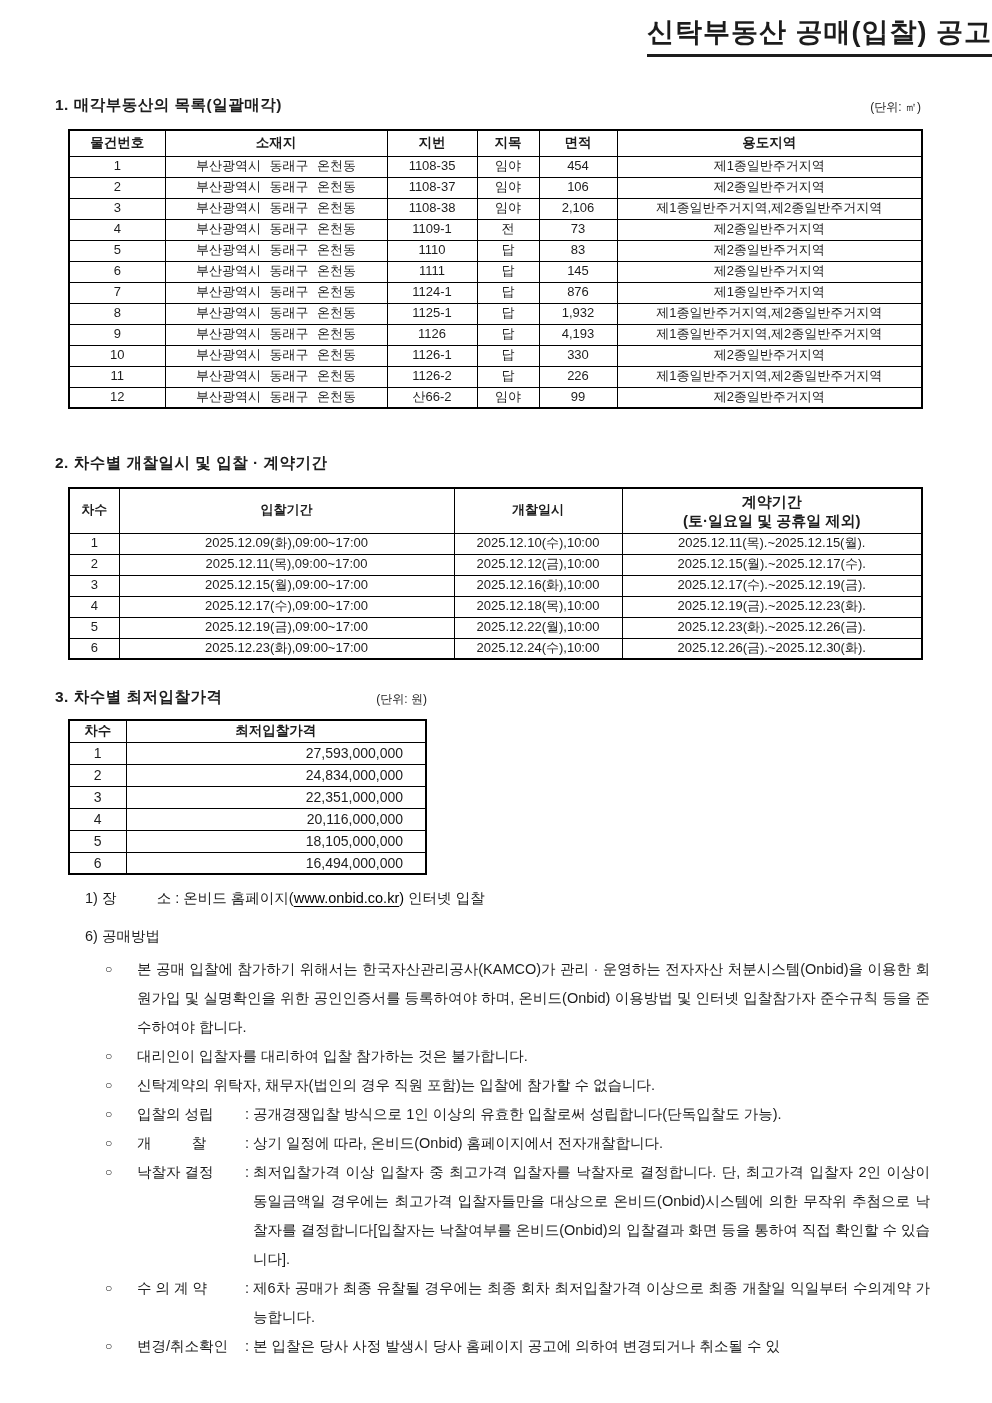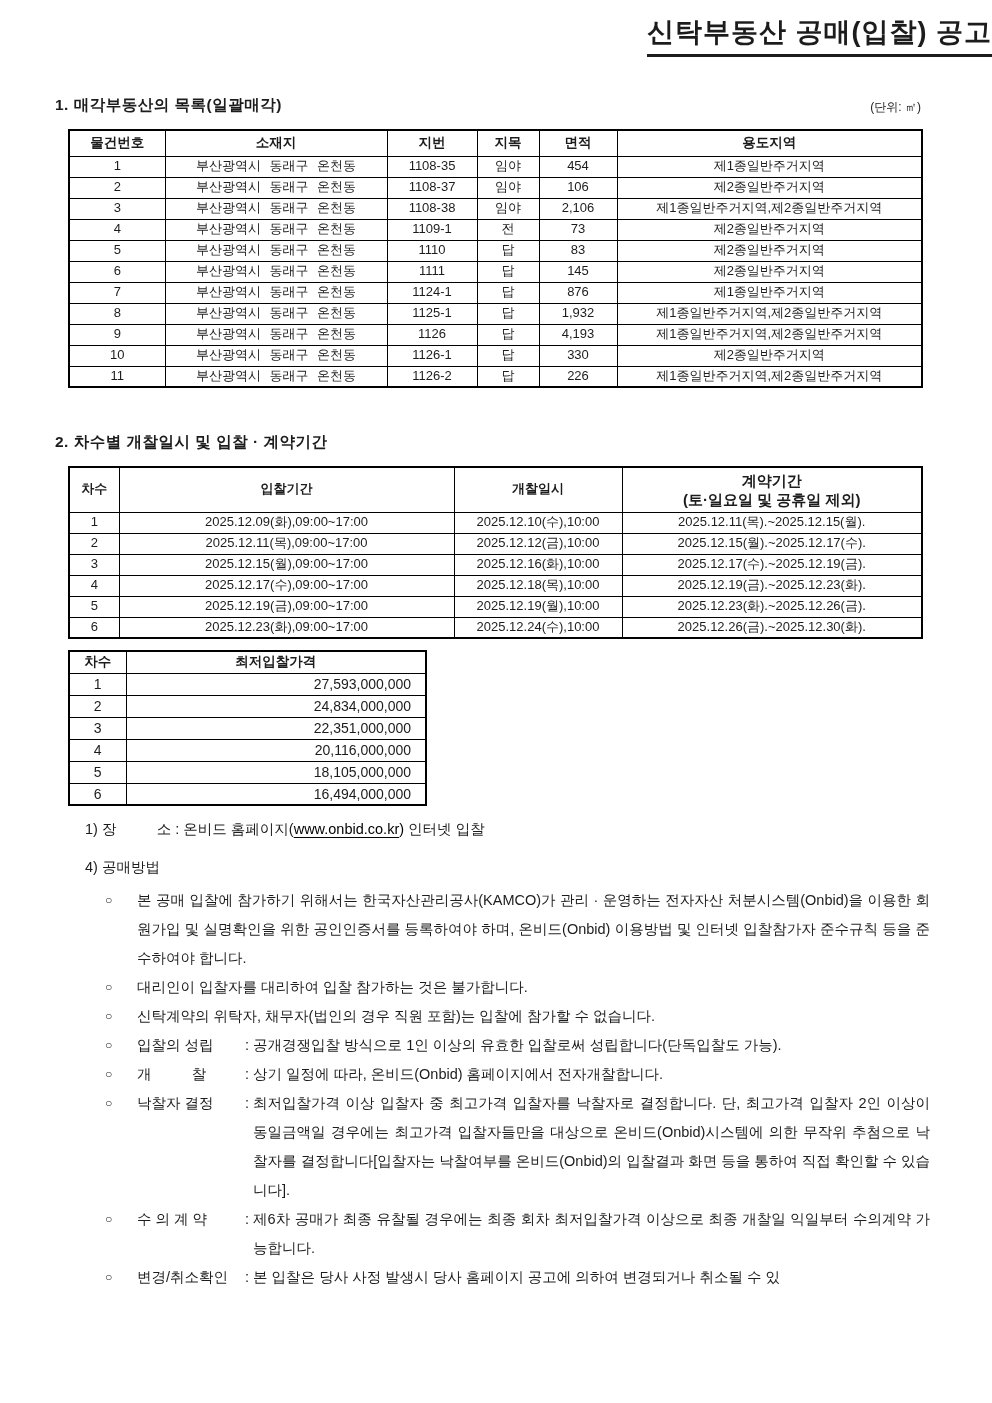--- a/index.html
+++ b/index.html
@@ -40,21 +40,21 @@
   .t1 th { height:26px; font-size:13.5px; }
   .t1 td { height:21px; }
   .t1 td:nth-child(2) { word-spacing:5px; }
   .t2 { margin-top:13px; }
   .t2 th { height:45px; }
   .t2 td { height:21px; }
   .t2 th .hl { line-height:19px; font-size:15px; }
   .t3 { margin-top:11px; }
   .t3 th { height:22px; font-size:13.5px; }
   .t3 td { height:22px; font-size:14px; }
-  .t3 td:nth-child(2) { text-align:right; padding-right:14px; }
+  .t3 td:nth-child(2) { text-align:right; padding-right:22px; }
 
   
   .s4 { margin-left:55px; width:875px; font-size:14.5px; line-height:29px; }
   .s4-head { font-size:15.5px; font-weight:bold; margin-top:38px; letter-spacing:0.5px; }
   .sub-item { margin-left:30px; margin-top:9px; white-space:pre-wrap; }
   .link { color:#000000; }
   .link .u { text-decoration:underline; text-underline-offset:3px; }
   .bullets { margin-top:4px; }
   .blt { display:flex; margin-left:50px; }
   .blt-marker { flex:none; width:24px; font-size:12px; }
@@ -177,20 +177,28 @@
           <td>제2종일반주거지역</td>
         </tr>
         <tr>
           <td>11</td>
           <td>부산광역시 동래구 온천동</td>
           <td>1126-2</td>
           <td>답</td>
           <td>226</td>
           <td>제1종일반주거지역,제2종일반주거지역</td>
         </tr>
+        <tr>
+          <td>12</td>
+          <td>부산광역시 동래구 온천동</td>
+          <td>산66-2</td>
+          <td>임야</td>
+          <td>99</td>
+          <td>제2종일반주거지역</td>
+        </tr>
       </tbody>
   </table>
 
   <div class="sec-row w-full mt-sec2">
     <span class="sec-head">2. 차수별 개찰일시 및 입찰 · 계약기간</span>
   </div>
   <table class="t2" style="width:853px">
     <colgroup>
       <col style="width:50px">
         <col style="width:335px">
@@ -229,32 +237,36 @@
         </tr>
         <tr>
           <td>4</td>
           <td>2025.12.17(수),09:00~17:00</td>
           <td>2025.12.18(목),10:00</td>
           <td>2025.12.19(금).~2025.12.23(화).</td>
         </tr>
         <tr>
           <td>5</td>
           <td>2025.12.19(금),09:00~17:00</td>
-          <td>2025.12.19(월),10:00</td>
+          <td>2025.12.22(월),10:00</td>
           <td>2025.12.23(화).~2025.12.26(금).</td>
         </tr>
         <tr>
           <td>6</td>
           <td>2025.12.23(화),09:00~17:00</td>
           <td>2025.12.24(수),10:00</td>
           <td>2025.12.26(금).~2025.12.30(화).</td>
         </tr>
       </tbody>
   </table>
 
+  <div class="sec-row w-small mt-sec3">
+    <span class="sec-head">3. 차수별 최저입찰가격</span>
+    <span class="unit">(단위: 원)</span>
+  </div>
   <table class="t3" style="width:357px">
     <colgroup>
       <col style="width:57px">
         <col style="width:300px">
     </colgroup>
     <thead>
       <tr>
         <th>차수</th>
         <th>최저입찰가격</th>
       </tr>
@@ -284,21 +296,21 @@
           <td>6</td>
           <td>16,494,000,000</td>
         </tr>
       </tbody>
   </table>
 
   <div class="s4">
 
     <div class="sub-item"><span>1) 장          소 : </span><span>온비드 홈페이지(</span><span class="link"><span class="u">www.onbid.co.kr</span><span>)</span></span><span> 인터넷 입찰</span></div>
 
-    <div class="sub-item">4) 공매방법</div>
+    <div class="sub-item">6) 공매방법</div>
 
     <div class="bullets">
         <div class="blt">
           <span class="blt-marker">○</span>
           <div class="blt-content">
             <span class="blt-text">본 공매 입찰에 참가하기 위해서는 한국자산관리공사(KAMCO)가 관리 · 운영하는 전자자산 처분시스템(Onbid)을 이용한 회원가입 및 실명확인을 위한 공인인증서를 등록하여야 하며, 온비드(Onbid) 이용방법 및 인터넷 입찰참가자 준수규칙 등을 준수하여야 합니다.</span>
           </div>
         </div>
         <div class="blt">
           <span class="blt-marker">○</span>

